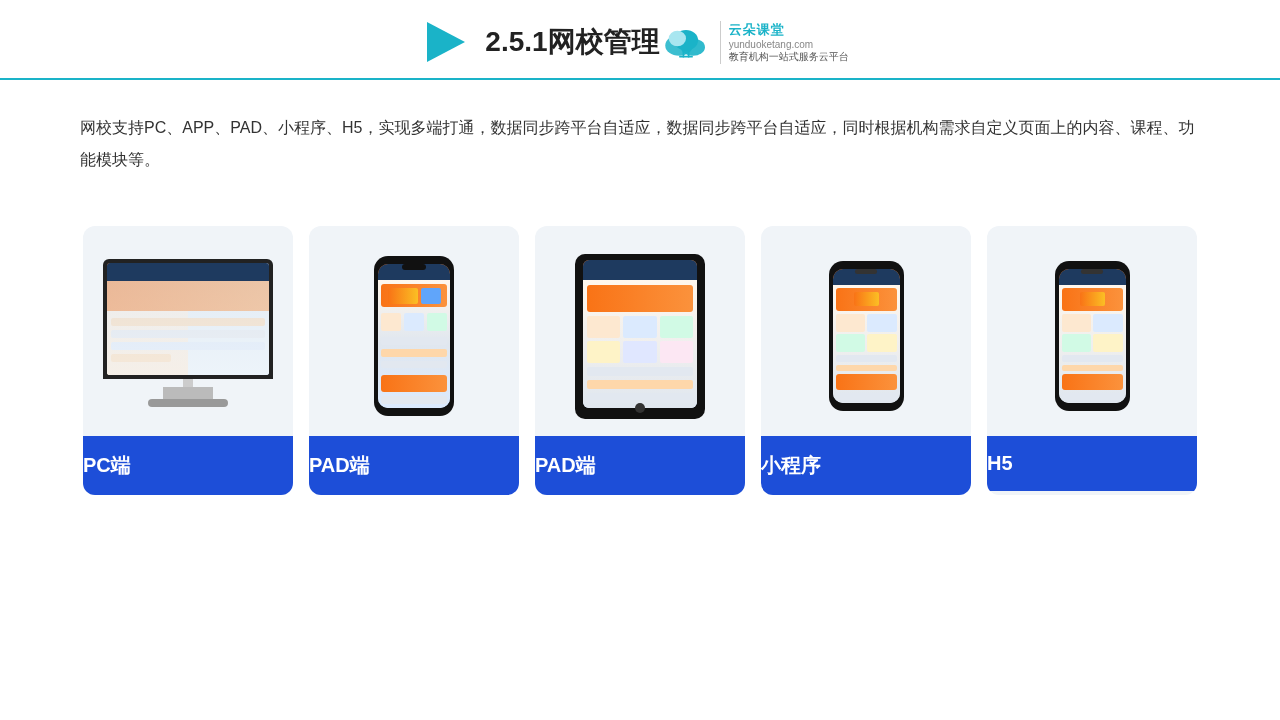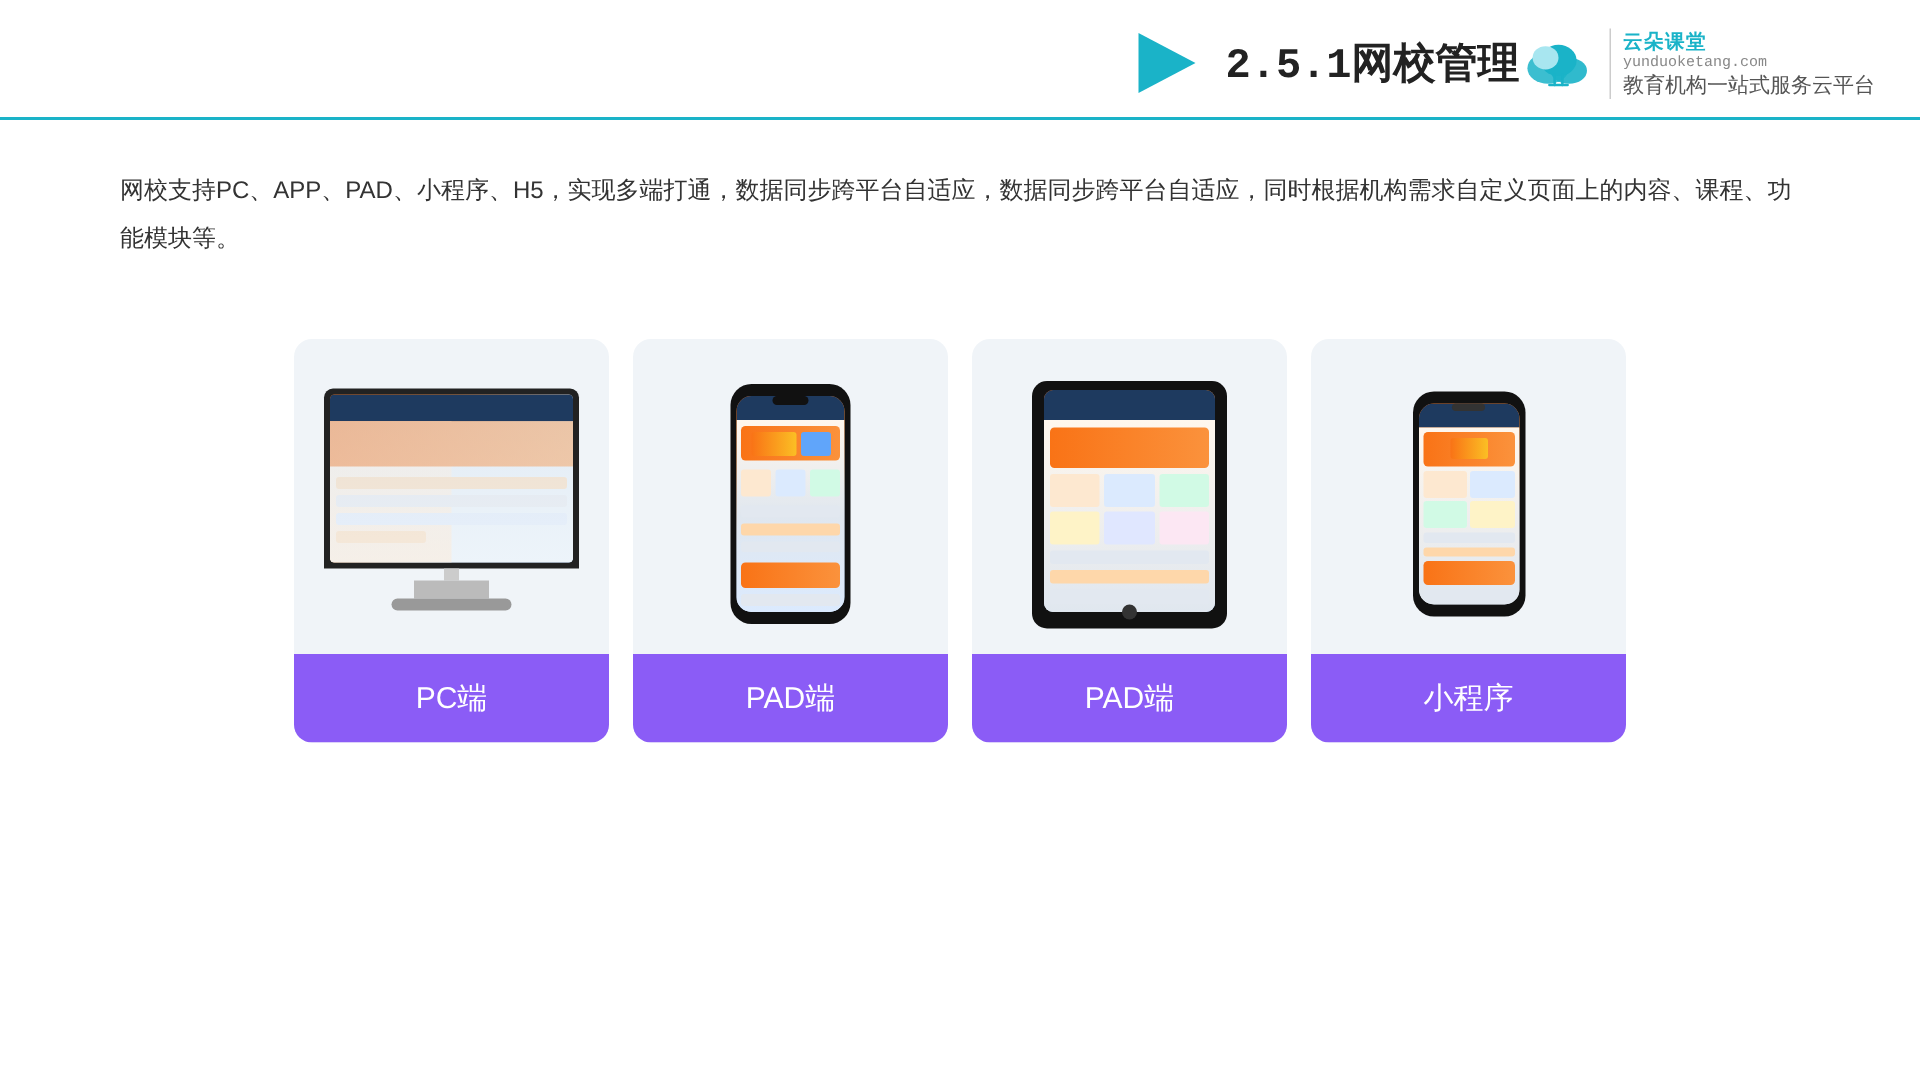--- a/index.html
+++ b/index.html
@@ -9,24 +9,23 @@
       background: #fff;
       font-family: 'Microsoft YaHei', 'PingFang SC', Arial, sans-serif;
       overflow: hidden;
       position: relative;
     }
 
     
     .header {
       display: flex;
       align-items: center;
-      justify-content: flex-end;
+      justify-content: center;
       padding: 18px 30px 12px 20px;
       border-bottom: 2px solid #1ab3c8;
-      font-family: Liberation Mono, monospace;
     }
     .header-left {
       display: flex;
       align-items: center;
       gap: 16px;
     }
     .play-icon {
       width: 48px;
       height: 48px;
     }
@@ -54,21 +53,21 @@
       font-size: 13px;
       color: #1ab3c8;
       font-weight: 600;
       letter-spacing: 1px;
     }
     .logo-url {
       font-size: 10px;
       color: #888;
     }
     .logo-slogan {
-      font-size: 14px;
+      font-size: 10px;
       color: #555;
     }
 
     
     .description {
       padding: 32px 80px 20px 80px;
       font-size: 16px;
       color: #333;
       line-height: 2;
     }
@@ -96,26 +95,25 @@
       width: 100%;
       height: 210px;
       display: flex;
       align-items: center;
       justify-content: center;
       padding: 20px 15px 10px;
     }
 
     .card-label {
       width: 100%;
-      background: #8b5cf6;
+      background: #1d4ed8;
       color: #fff;
-      text-align: center;
       font-size: 20px;
       padding: 16px 0;
-      font-weight: 400;
+      font-weight: 700;
     }
 
     
     
     .pc-monitor {
       position: relative;
       width: 170px;
       height: 155px;
     }
     .monitor-screen-outer {
@@ -490,14 +488,39 @@
             <div class="mini-row" style="background:#fed7aa;"></div>
             <div style="height:20px;background:linear-gradient(90deg,#f97316,#fb923c);border-radius:3px;"></div>
             <div class="mini-row"></div>
           </div>
         </div>
       </div>
     </div>
     <div class="card-label">小程序</div>
   </div>
 
+  <div class="card">
+    <div class="card-image-area">
+      <div class="mini-phone-mock">
+        <div class="mini-phone-notch"></div>
+        <div class="mini-phone-screen">
+          <div class="mini-screen-content">
+            <div class="mini-banner">
+              <div style="width:25px;height:14px;background:linear-gradient(90deg,#f97316,#fbbf24);border-radius:2px;"></div>
+            </div>
+            <div style="display:grid;grid-template-columns:1fr 1fr;gap:2px;">
+              <div class="mini-grid-item" style="background:#fde8d0;"></div>
+              <div class="mini-grid-item" style="background:#dbeafe;"></div>
+              <div class="mini-grid-item" style="background:#d1fae5;"></div>
+              <div class="mini-grid-item" style="background:#fef3c7;"></div>
+            </div>
+            <div class="mini-row"></div>
+            <div class="mini-row" style="background:#fed7aa;"></div>
+            <div style="height:20px;background:linear-gradient(90deg,#f97316,#fb923c);border-radius:3px;"></div>
+            <div class="mini-row"></div>
+          </div>
+        </div>
+      </div>
+    </div>
+    <div class="card-label">H5</div>
+  </div>
 
 </div>
 
 </body></html>

